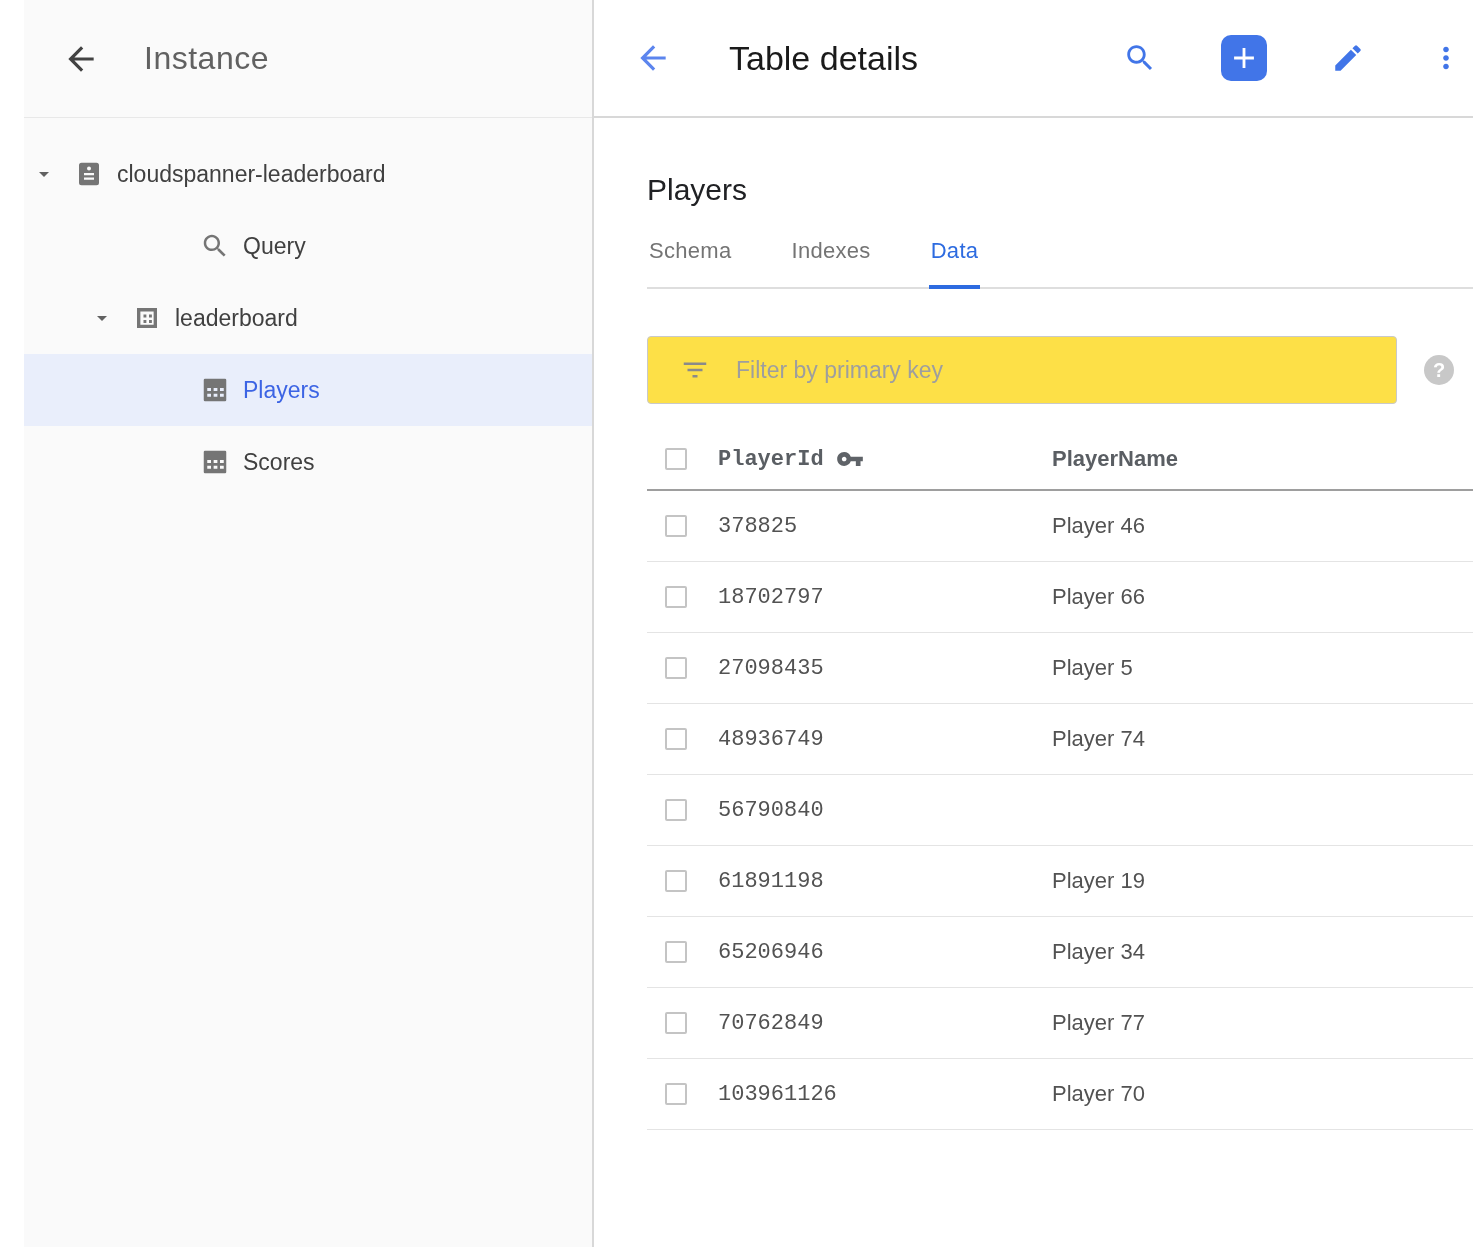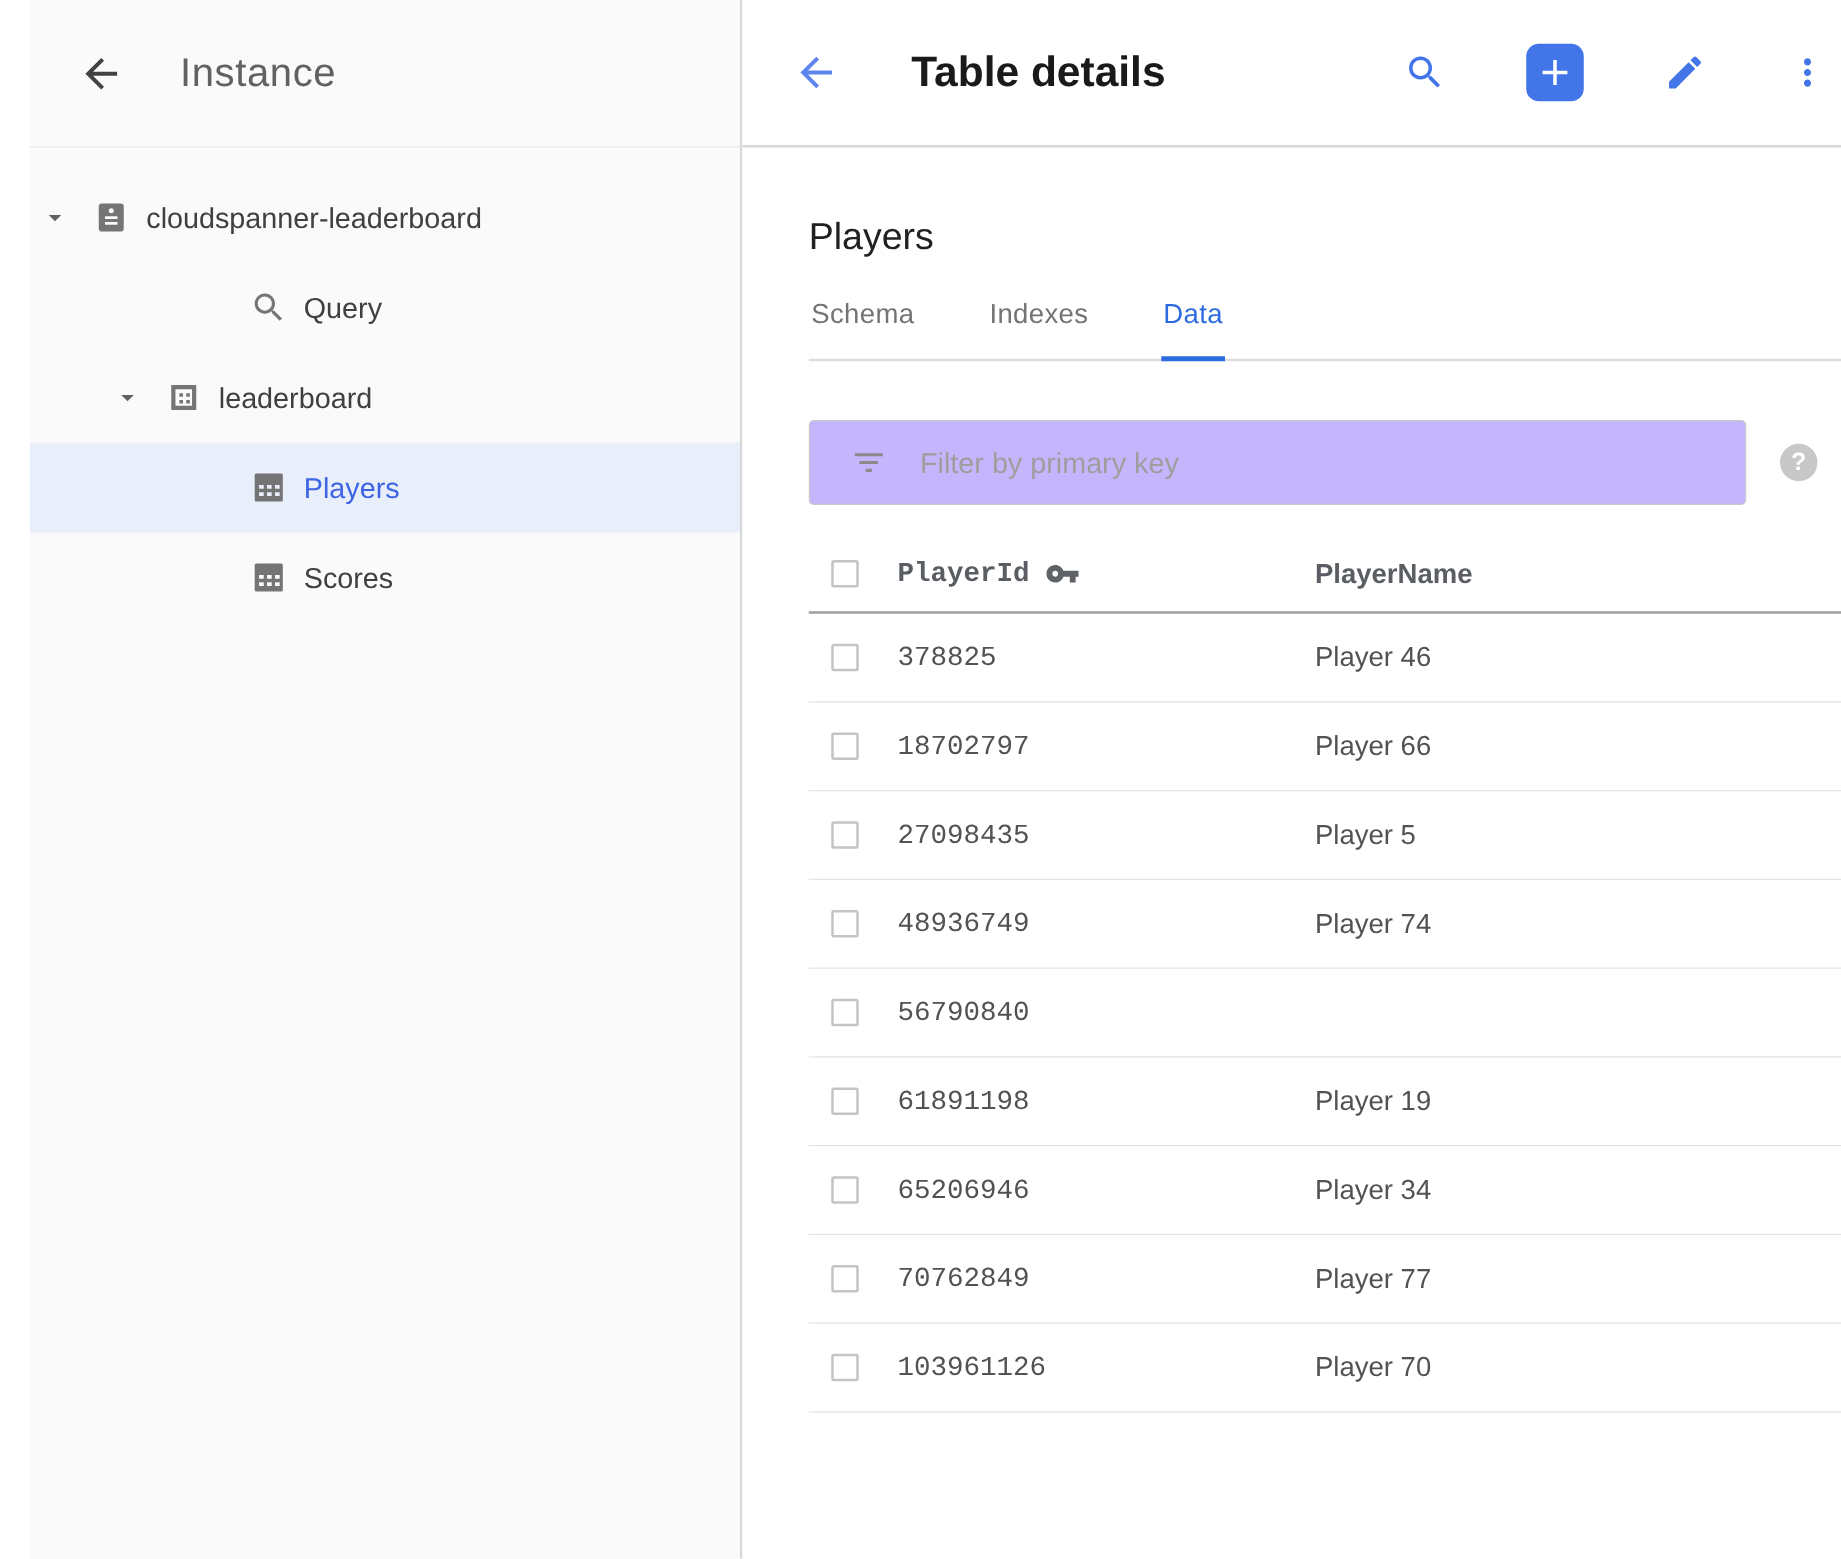--- a/index.html
+++ b/index.html
@@ -33,40 +33,40 @@
   .lv1{padding-left:66px;}
   .lv2{padding-left:176px;}
   .tree-row.selected{background:var(--selected-item-bg);}
   .tree-row.selected .tree-label{color:var(--selected-item-blue);}
 
   
   .main{flex:1;display:flex;flex-direction:column;background:#fff;}
   .main-header{height:118px;flex:none;display:flex;align-items:center;
     padding:0 12px 0 40px;border-bottom:2px solid var(--header-divider);}
   .back-blue svg{width:38px;height:38px;fill:#5c85ee;}
-  .main-header h1{font-size:34px;font-weight:700;color:#1a1a1a;margin-left:57px;}
+  .main-header h1{font-size:34px;font-weight:400;color:#1a1a1a;margin-left:57px;}
   .header-actions{margin-left:auto;display:flex;align-items:center;gap:64px;}
   .header-actions .icon-btn svg{width:34px;height:34px;fill:var(--accent-blue);}
   .add-btn{width:46px;height:46px;border-radius:10px;background:var(--accent-blue);}
   .add-btn svg{width:32px;height:32px;fill:#fff !important;}
 
   .content{padding-left:53px;}
   .page-title{font-size:30px;font-weight:400;color:#202124;margin-top:52px;line-height:40px;}
   .tabs{display:flex;gap:56px;margin-top:28px;border-bottom:2px solid #dedede;}
   .tab{font-size:22px;color:#747474;padding:0 2px 23px 2px;position:relative;cursor:pointer;letter-spacing:.3px;}
   .tab.active{color:var(--active-tab-blue);}
   .tab.active::after{content:"";position:absolute;left:0;right:0;bottom:-2px;height:4px;background:var(--active-tab-blue);}
 
   .actions{margin-top:47px;display:flex;gap:9px;}
   .btn{height:52px;padding:0 26px;font-size:22px;font-family:inherit;border-radius:4px;background:#fff;
     border:1px solid #d2d2d2;color:#3c4043;cursor:pointer;letter-spacing:.3px;}
   .btn:disabled{color:#bbbbbb;border-color:#e6e6e6;cursor:default;}
 
   .filter-row{margin-top:47px;display:flex;align-items:center;}
-  .filter-box{width:750px;height:68px;border:1px solid #c9c9c9;border-radius:4px;background:#c4b5fd;
+  .filter-box{width:750px;height:68px;border:1px solid #c9c9c9;border-radius:4px;background:#fde047;
     display:flex;align-items:center;padding:0 20px;}
   .filter-box .ficon{width:30px;height:30px;flex:none;margin:0 26px 0 12px;display:inline-flex;}
   .filter-box .ficon svg{width:30px;height:30px;fill:#8a8a8a;}
   .filter-box input{flex:1;border:none;outline:none;font-size:23px;font-family:inherit;color:#3c4043;background:transparent;}
   .filter-box input::placeholder{color:#9e9e9e;}
   .help-badge{margin-left:27px;width:30px;height:30px;border-radius:50%;background:#c8c8c8;color:#fff;
     font-size:20px;font-weight:bold;display:inline-flex;align-items:center;justify-content:center;cursor:pointer;}
 
   .data-table{margin-top:25px;width:828px;font-size:22px;}
   .thead{display:flex;align-items:center;height:62px;border-bottom:2px solid #9e9e9e;

